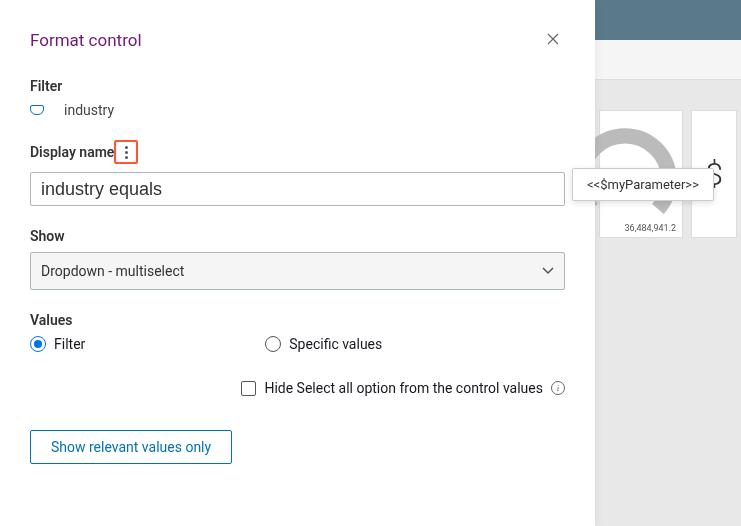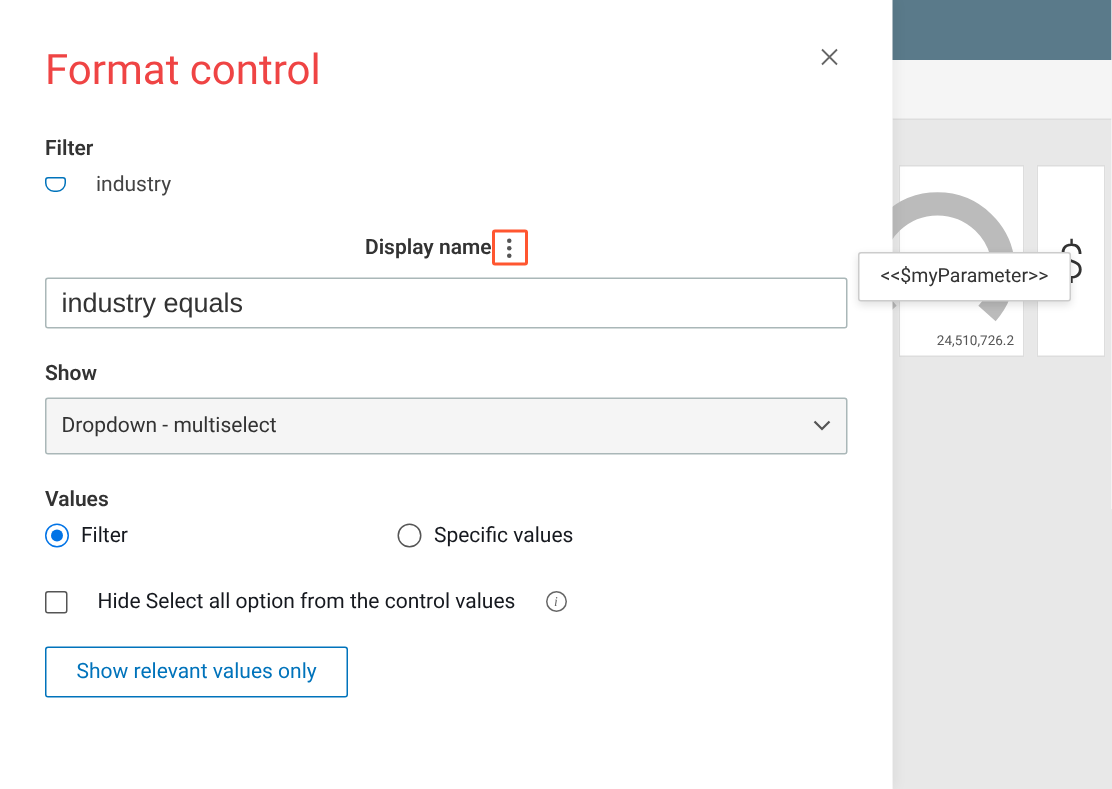--- a/index.html
+++ b/index.html
@@ -86,23 +86,23 @@
       padding: 30px 30px 20px 30px;
       box-shadow: 2px 0 8px rgba(0,0,0,0.05);
     }
     .panel-header {
       display: flex;
       justify-content: space-between;
       align-items: flex-start;
       margin-bottom: 28px;
     }
     .panel-title {
-      font-size: 28px;
+      font-size: 17px;
       font-weight: 400;
-      color: #ef4444;
+      color: #701a75;
     }
     .close-btn {
       cursor: pointer;
       color: #666;
       font-size: 14px;
       padding: 2px 6px;
     }
     .section-label {
       font-size: 14px;
       font-weight: 600;
@@ -122,21 +122,21 @@
       height: 10px;
       border: 1.5px solid #0073bb;
       border-radius: 2px 2px 6px 6px;
     }
     .filter-text {
       color: #444;
       font-size: 14px;
     }
     .display-name-row {
       display: flex;
-      justify-content: center;
+      justify-content: flex-start;
       align-items: center;
       margin-bottom: 8px;
     }
     .more-btn {
       width: 24px;
       height: 24px;
       display: flex;
       align-items: center;
       justify-content: center;
       cursor: pointer;
@@ -217,22 +217,23 @@
     .radio.checked::after {
       content: '';
       width: 8px;
       height: 8px;
       background: #0073e6;
       border-radius: 50%;
     }
     .checkbox-row {
       display: flex;
       align-items: center;
-      gap: 20px;
-      margin-bottom: 22px;
+      gap: 8px;
+      margin-bottom: 34px;
+      justify-content: flex-end;
     }
     .checkbox {
       width: 15px;
       height: 15px;
       border: 1px solid #555;
       border-radius: 2px;
       cursor: pointer;
     }
     .info-icon {
       width: 14px;
@@ -298,21 +299,21 @@
 <body>
 
 <div class="background-chrome"></div>
 <div class="background-content">
   <div class="bg-toolbar"></div>
   <div class="bg-card-area">
     <div class="bg-card gauge-card">
       <svg class="gauge-arc" viewBox="0 0 100 100">
         <path d="M 20 80 A 40 40 0 1 1 80 80" stroke="#bbb" stroke-width="14" fill="none"></path>
       </svg>
-      <div class="gauge-label">24,510,726.2</div>
+      <div class="gauge-label">36,484,941.2</div>
     </div>
     <div class="bg-card metric-card">
       <span>$</span>
     </div>
   </div>
 </div>
 
 <div class="panel">
   <div class="panel-header">
     <div class="panel-title">Format control</div>

